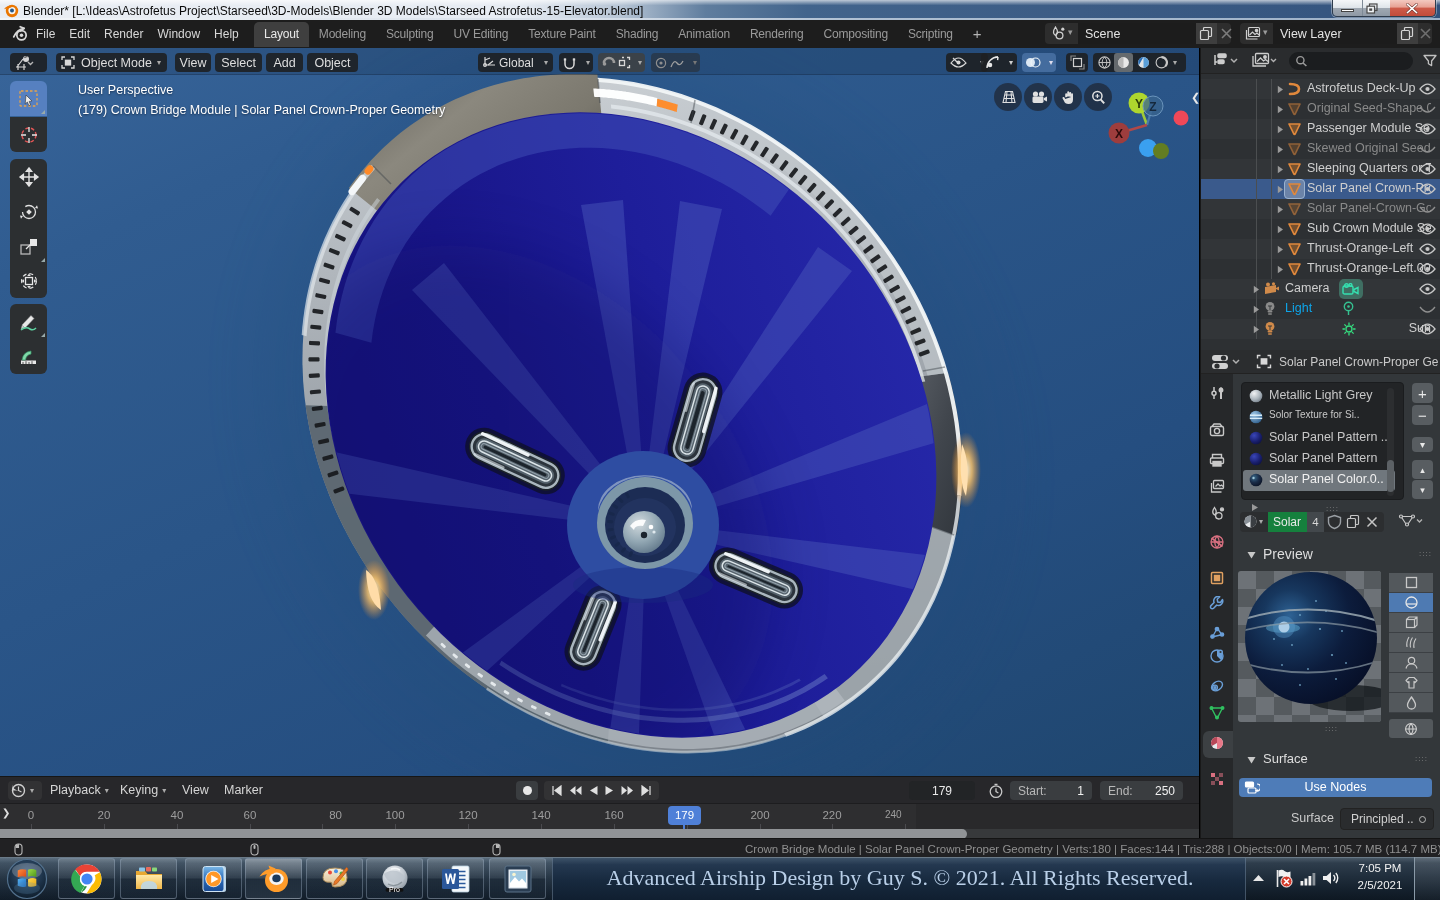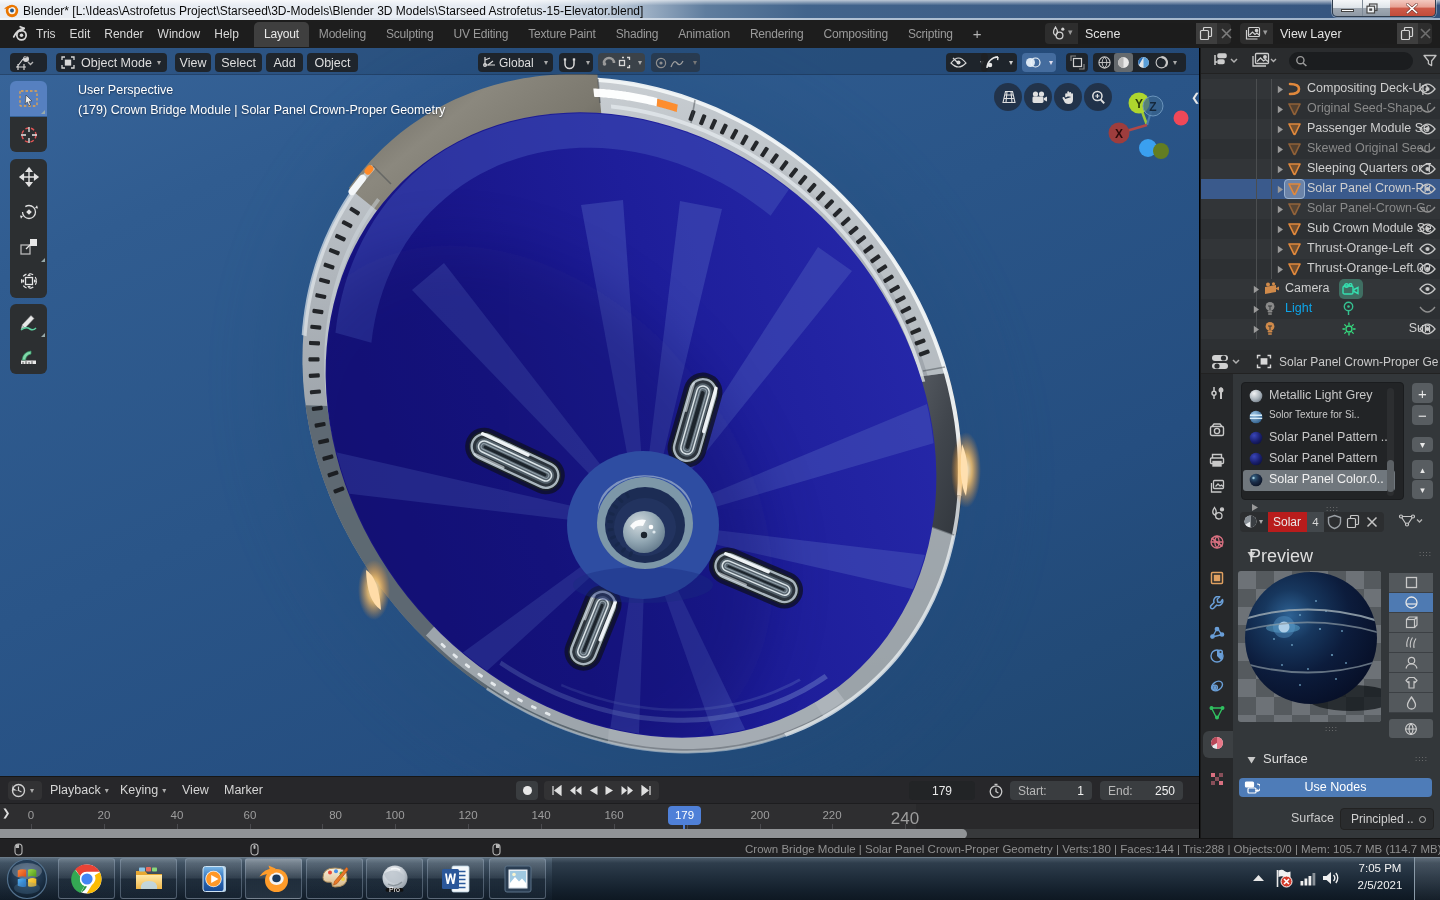--- a/index.html
+++ b/index.html
@@ -39,21 +39,21 @@
 <div class="abs" style="left:0;top:20px;width:1440px;height:28px;background:#1d1d1d;">
   <svg class="abs" style="left:12px;top:5px" width="19" height="17" viewBox="0 0 22 18">
     <g fill="none" stroke="#d9d9d9" stroke-width="2">
       <circle cx="11" cy="11" r="5.4"></circle>
       <path d="M2 13 Q6 4 14 3" stroke-linecap="round"></path>
       <path d="M14 3 L9.5 1.2 M14 3 L10 6" stroke-linecap="round"></path>
     </g>
     <circle cx="11" cy="11" r="2" fill="#d9d9d9"></circle>
   </svg>
   <div class="abs" style="left:36px;top:7px;font-size:12px;color:#d8d8d8;display:flex;gap:14px;">
-    <span>Tris</span>
+    <span>File</span>
         <span>Edit</span>
         <span>Render</span>
         <span>Window</span>
         <span>Help</span>
   </div>
   <div class="abs" style="left:254px;top:2px;height:26px;font-size:12px;letter-spacing:-0.2px;color:#9a9a9a;display:flex;align-items:stretch;">
         <div style="background:#3f3f3f;color:#e8e8e8;border-radius:5px 5px 0 0;padding:5px 10px 0 10px;height:25px;">Layout</div>
         <div style="padding:5px 10px 0 10px;height:25px;">Modeling</div>
         <div style="padding:5px 10px 0 10px;height:25px;">Sculpting</div>
         <div style="padding:5px 10px 0 10px;height:25px;">UV Editing</div>
@@ -608,21 +608,21 @@
         </svg>
       </div>
       <div class="abs" style="left:55px;top:31px;width:1px;height:20px;background:#4b4e50;"></div>
       <div class="abs" style="left:70px;top:31px;width:1px;height:20px;background:#4b4e50;"></div>
       <svg class="abs" style="left:76px;top:37px" width="7" height="9" viewBox="0 0 7 9">
         <path d="M0.8 0.8 L6 4.5 L0.8 8.2z" fill="#9a9a9a"></path>
       </svg>
       <svg class="abs" style="left:86px;top:34px" width="15" height="14" viewBox="0 0 15 14">
         <path d="M3 2 q9 0 9 5 q0 5 -9 5" fill="none" stroke="#e0883c" stroke-width="2.6" stroke-linecap="round"></path>
       </svg>
-      <div class="abs" style="left:106px;top:33px;width:124px;height:16px;overflow:hidden;font-size:12.5px;color:#cfcfcf;white-space:nowrap;">Compositing Deck-Up</div>
+      <div class="abs" style="left:106px;top:33px;width:124px;height:16px;overflow:hidden;font-size:12.5px;color:#cfcfcf;white-space:nowrap;">Astrofetus Deck-Up</div>
       <svg class="abs" style="left:218px;top:35px" width="17" height="12" viewBox="0 0 17 12">
         <path d="M1 6 Q5 1.2 8.5 1.2 T16 6 Q12 10.8 8.5 10.8 T1 6z" fill="none" stroke="#c8c8c8" stroke-width="1.3"></path>
         <circle cx="8.5" cy="6" r="2.1" fill="#c8c8c8"></circle>
       </svg>
       <div class="abs" style="left:55px;top:51px;width:1px;height:20px;background:#4b4e50;"></div>
       <div class="abs" style="left:70px;top:51px;width:1px;height:20px;background:#4b4e50;"></div>
       <svg class="abs" style="left:76px;top:57px" width="7" height="9" viewBox="0 0 7 9">
         <path d="M0.8 0.8 L6 4.5 L0.8 8.2z" fill="#9a9a9a"></path>
       </svg>
       <svg class="abs" style="left:86px;top:54px" width="15" height="14" viewBox="0 0 15 14" opacity="0.55">
@@ -993,21 +993,21 @@
       <div class="abs" style="left:211px;top:87px;width:21px;height:15px;background:#585d61;border-radius:4px;display:flex;align-items:center;justify-content:center;color:#e8e8e8;font-size:10px;">▾</div>
       <div class="abs" style="left:211px;top:110px;width:21px;height:19px;background:#585d61;border-radius:4px;display:flex;align-items:center;justify-content:center;color:#e8e8e8;font-size:9px;">▴</div>
       <div class="abs" style="left:211px;top:130px;width:21px;height:19px;background:#585d61;border-radius:4px;display:flex;align-items:center;justify-content:center;color:#e8e8e8;font-size:9px;">▾</div>
       <div class="abs" style="left:39px;top:162px;width:144px;height:20px;background:#2c2e30;border-radius:4px;"></div>
       <svg class="abs" style="left:42px;top:164px" width="15" height="15" viewBox="0 0 15 15">
         <circle cx="7.5" cy="7.5" r="6" fill="#e8eaec"></circle>
         <path d="M7.5 1.5 a6 6 0 0 1 0 12z" fill="#3a3e42"></path>
         <path d="M7.5 1.5 a6 6 0 0 0 -5.2 9 L7.5 7.5z" fill="#888f96"></path>
       </svg>
       <span class="abs" style="left:58px;top:167px;color:#aaa;font-size:8px;">▾</span>
-      <div class="abs" style="left:67px;top:162px;width:39px;height:20px;background:#b91c1c;color:#e8e8e8;font-size:12px;display:flex;align-items:center;padding-left:5px;">Solar</div>
+      <div class="abs" style="left:67px;top:162px;width:39px;height:20px;background:#15803d;color:#e8e8e8;font-size:12px;display:flex;align-items:center;padding-left:5px;">Solar</div>
       <div class="abs" style="left:106px;top:162px;width:17px;height:20px;background:#43484c;color:#d8d8d8;font-size:11.5px;display:flex;align-items:center;justify-content:center;">4</div>
       <svg class="abs" style="left:126px;top:164px" width="15" height="16" viewBox="0 0 15 16">
         <path d="M7.5 1.5 L13.5 3.5 V8 q0 4.5 -6 6.5 q-6 -2 -6 -6.5 V3.5z" fill="none" stroke="#9a9fa4" stroke-width="1.4"></path>
       </svg>
       <svg class="abs" style="left:145px;top:164px" width="15" height="15" viewBox="0 0 15 15">
         <g fill="none" stroke="#c5c5c5" stroke-width="1.2">
           <rect x="4.5" y="1.5" width="8" height="9" rx="1"></rect>
           <rect x="1.5" y="4.5" width="8" height="9" rx="1" fill="#2c2e30"></rect>
         </g>
       </svg>
@@ -1019,21 +1019,21 @@
           <path d="M3 3.5 h12 l-5 7.5 q-1 1.4 -2 0z"></path>
           <circle cx="3" cy="3.5" r="1.5" fill="#33373a"></circle>
           <circle cx="15" cy="3.5" r="1.5" fill="#33373a"></circle>
           <circle cx="9" cy="11.5" r="1.5" fill="#33373a"></circle>
         </g>
         <path d="M19 6.5 l2.5 2.5 l2.5 -2.5" stroke="#b0b0b0" stroke-width="1.4" fill="none"></path>
       </svg>
       <svg class="abs" style="left:46px;top:201px" width="9" height="8" viewBox="0 0 9 8">
         <path d="M0.5 1 h8 L4.5 7.5z" fill="#c8c8c8"></path>
       </svg>
-      <div class="abs" style="left:48px;top:196px;font-size:18px;color:#dedede;">Preview</div>
+      <div class="abs" style="left:62px;top:196px;font-size:14px;color:#dedede;">Preview</div>
       <div class="abs" style="left:218px;top:199px;color:#8a8a8a;font-size:8px;letter-spacing:1px;">::::</div>
       <div class="abs" style="left:37px;top:221px;width:143px;height:151px;overflow:hidden;border-radius:3px;">
         <div class="abs" style="left:0;top:0;width:143px;height:151px;
       background-image:linear-gradient(45deg,#555a5e 25%,transparent 25%,transparent 75%,#555a5e 75%),linear-gradient(45deg,#555a5e 25%,#6d7277 25%,#6d7277 75%,#555a5e 75%);
       background-size:36px 36px;background-position:0 0,18px 18px;"></div>
         <svg class="abs" style="left:0;top:0" width="143" height="151" viewBox="0 0 143 151">
       <defs>
         <radialGradient id="pvs" cx="0.34" cy="0.33" r="0.9">
           <stop offset="0" stop-color="#2e6294"></stop>
               <stop offset="0.22" stop-color="#17375e"></stop>
@@ -1205,21 +1205,21 @@
       <div class="abs" style="left:84px;top:32px;width:40px;text-align:center;font-size:11.5px;color:#9d9d9d;">20</div>
       <div class="abs" style="left:157px;top:32px;width:40px;text-align:center;font-size:11.5px;color:#9d9d9d;">40</div>
       <div class="abs" style="left:230px;top:32px;width:40px;text-align:center;font-size:11.5px;color:#9d9d9d;">60</div>
       <div class="abs" style="left:302px;top:32px;width:40px;text-align:right;font-size:11.5px;color:#9d9d9d;">80</div>
       <div class="abs" style="left:375px;top:32px;width:40px;text-align:center;font-size:11.5px;color:#9d9d9d;">100</div>
       <div class="abs" style="left:448px;top:32px;width:40px;text-align:center;font-size:11.5px;color:#9d9d9d;">120</div>
       <div class="abs" style="left:521px;top:32px;width:40px;text-align:center;font-size:11.5px;color:#9d9d9d;">140</div>
       <div class="abs" style="left:594px;top:32px;width:40px;text-align:center;font-size:11.5px;color:#9d9d9d;">160</div>
       <div class="abs" style="left:740px;top:32px;width:40px;text-align:center;font-size:11.5px;color:#9d9d9d;">200</div>
       <div class="abs" style="left:812px;top:32px;width:40px;text-align:center;font-size:11.5px;color:#9d9d9d;">220</div>
-      <div class="abs" style="left:885px;top:32px;width:40px;text-align:center;font-size:17px;color:#9d9d9d;">240</div>
+      <div class="abs" style="left:885px;top:32px;width:40px;text-align:left;font-size:10px;color:#9d9d9d;">240</div>
       <div class="abs" style="left:31px;top:47px;width:1px;height:5px;background:#4a4a4e;"></div>
       <div class="abs" style="left:104px;top:47px;width:1px;height:5px;background:#4a4a4e;"></div>
       <div class="abs" style="left:177px;top:47px;width:1px;height:5px;background:#4a4a4e;"></div>
       <div class="abs" style="left:250px;top:47px;width:1px;height:5px;background:#4a4a4e;"></div>
       <div class="abs" style="left:322px;top:47px;width:1px;height:5px;background:#4a4a4e;"></div>
       <div class="abs" style="left:395px;top:47px;width:1px;height:5px;background:#4a4a4e;"></div>
       <div class="abs" style="left:468px;top:47px;width:1px;height:5px;background:#4a4a4e;"></div>
       <div class="abs" style="left:541px;top:47px;width:1px;height:5px;background:#4a4a4e;"></div>
       <div class="abs" style="left:614px;top:47px;width:1px;height:5px;background:#4a4a4e;"></div>
       <div class="abs" style="left:687px;top:47px;width:1px;height:5px;background:#4a4a4e;"></div>
@@ -1389,20 +1389,23 @@
       </div>
       <div class="abs" style="left:489px;top:1px;width:57px;height:41px;border:1px solid rgba(160,180,200,0.38);border-radius:3px;background:linear-gradient(180deg,rgba(255,255,255,0.14),rgba(255,255,255,0.05) 48%,rgba(10,18,28,0.18) 52%,rgba(70,90,110,0.10));">
         <div class="abs" style="left:12px;top:4px;width:32px;height:32px;"><svg width="32" height="32" viewBox="0 0 32 32">
       <rect x="3" y="3" width="26" height="26" rx="2" fill="#2a3d52" stroke="#5a7288" stroke-width="1"></rect>
       <rect x="6.5" y="6.5" width="19" height="19" fill="#e8eef4"></rect>
       <rect x="8" y="8" width="16" height="16" fill="#9fc8e0"></rect>
       <path d="M8 20 l5 -6 l4 4.5 l3 -3 l4 4.5 V24 H8z" fill="#ffffff"></path>
       <circle cx="12" cy="11.5" r="1.8" fill="#f8f4d0"></circle>
           </svg></div>
       </div>
+      <div class="abs" style="left:552px;top:1px;width:694px;height:42px;background:linear-gradient(180deg,#3d5268 0%,#243850 16%,#17293e 55%,#101f30 100%);border-left:1px solid rgba(140,160,180,0.4);border-right:1px solid rgba(140,160,180,0.4);">
+      <div class="abs" style="left:0;top:7px;width:694px;text-align:center;font-family:'Liberation Serif', serif;font-size:22px;color:#b9cfe8;">Advanced Airship Design by Guy S. © 2021. All Rights Reserved.</div>
+      </div>
       <svg class="abs" style="left:1252px;top:17px" width="13" height="8" viewBox="0 0 13 8">
         <path d="M1 7 L6.5 1 L12 7z" fill="#e8e8e8"></path>
       </svg>
       <svg class="abs" style="left:1275px;top:12px" width="18" height="19" viewBox="0 0 18 19">
       <path d="M2.5 1 V18" stroke="#e8e8e8" stroke-width="1.6"></path>
       <path d="M3.5 1.5 q4 -1.5 6 0.5 q2 2 6 0.5 V9 q-4 1.5 -6 -0.5 q-2 -2 -6 -0.5z" fill="#f0f0f0"></path>
       <circle cx="11.5" cy="12.5" r="5.5" fill="#d43a2a" stroke="#fff" stroke-width="1"></circle>
       <path d="M9 10 L14 15 M14 10 L9 15" stroke="#fff" stroke-width="1.6"></path>
       </svg>
       <svg class="abs" style="left:1300px;top:14px" width="17" height="15" viewBox="0 0 17 15">

